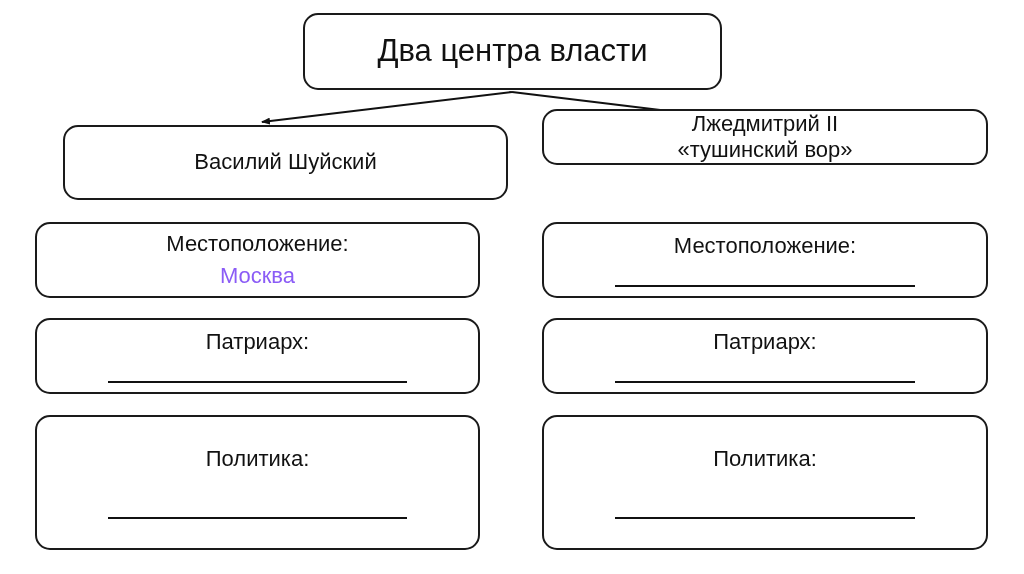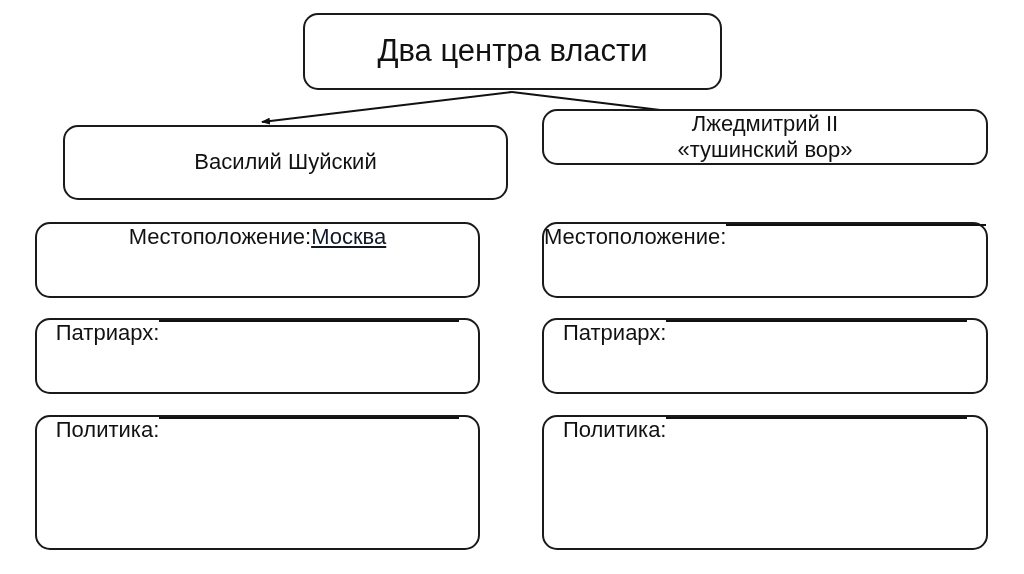--- a/index.html
+++ b/index.html
@@ -44,37 +44,37 @@
     line-height: 1.18;
     white-space: pre-line;
   }
   .node-line {
     font-size: 22px;
     color: #111111;
     line-height: 1.2;
     white-space: pre-line;
   }
   .node-line.accent {
-    color: #0f172a;
-    text-decoration: underline;
+    color: #8b5cf6;
   }
   .field-label {
     font-size: 22px;
     color: #111111;
     line-height: 1.2;
   }
   .field-rule {
     width: 68%;
     height: 0;
     border-bottom: 2.4px solid #111111;
   }
   
   .stack {
     display: flex;
-    flex-direction: row;
+    flex-direction: column;
+    align-items: center;
     justify-content: center;
     width: 100%;
     height: 100%;
   }
   .gap-sm { height: 26px; }
   .gap-md { height: 44px; }
   .gap-xs { height: 6px; }
 </style>
 </head>
 <body>

